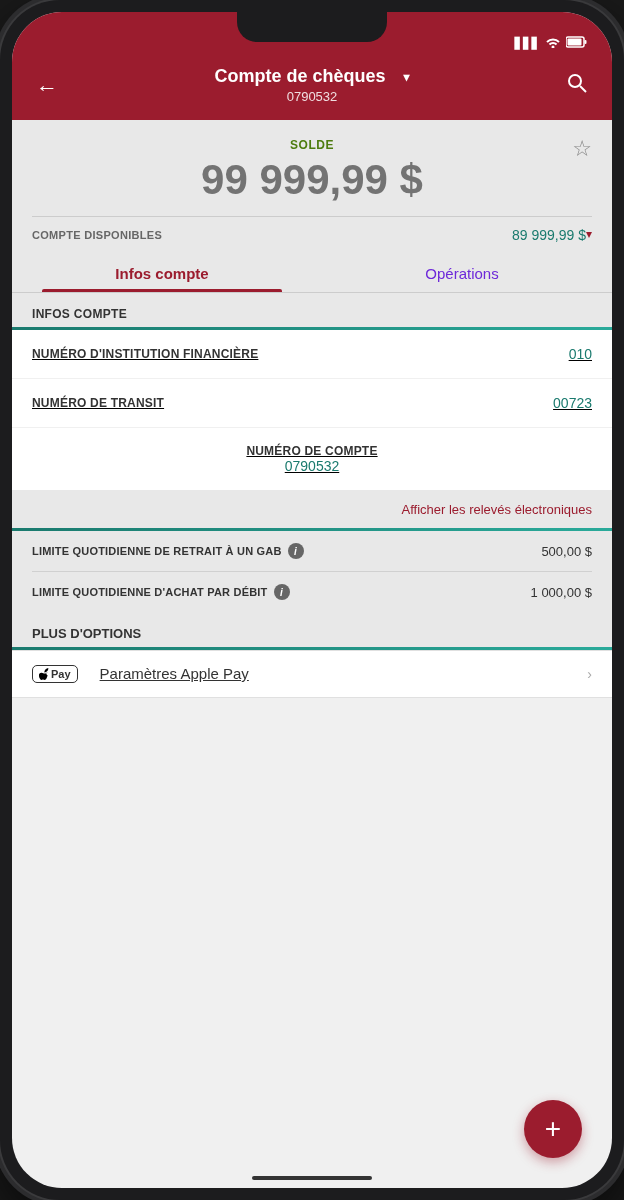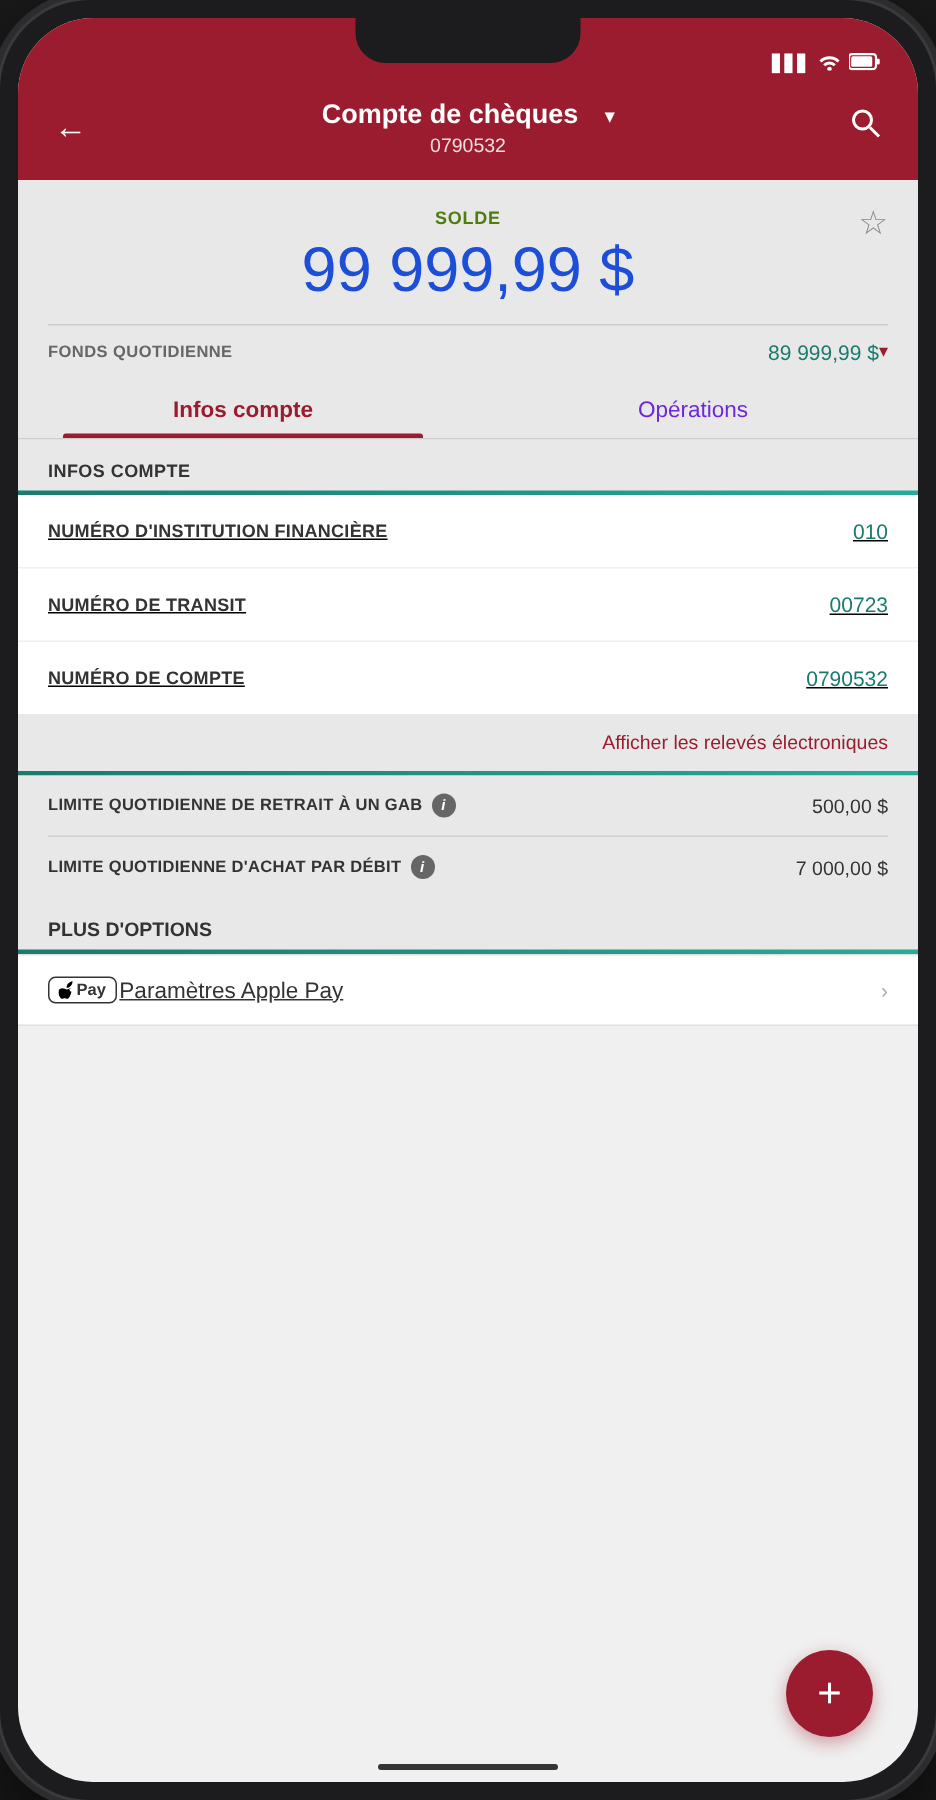--- a/index.html
+++ b/index.html
@@ -154,22 +154,22 @@
 
     .balance-label {
       font-size: 12px;
       font-weight: 600;
       color: #4d7c0f;
       letter-spacing: 0.5px;
     }
 
     .balance-amount {
       font-size: 42px;
-      font-weight: 400;
-      color: #1d4ed8;
+      font-weight: 700;
+      color: #737373;
       margin: 4px 0 12px;
     }
 
     .star-btn {
       position: absolute;
       right: 20px;
       top: 16px;
       color: #888;
       font-size: 22px;
       cursor: pointer;
@@ -273,20 +273,21 @@
     .info-row {
       display: flex;
       align-items: center;
       justify-content: space-between;
       padding: 16px 20px;
       border-bottom: 1px solid #f0f0f0;
     }
 
     .info-row:last-child {
       border-bottom: none;
+      flex-direction: column;
     }
 
     .info-row-label {
       font-size: 12px;
       font-weight: 600;
       color: #333;
       letter-spacing: 0.2px;
     }
 
     .info-row-value {
@@ -371,22 +372,22 @@
       display: flex;
       align-items: center;
       padding: 14px 20px;
       justify-content: space-between;
       border-top: 1px solid #e0e0e0;
       border-bottom: 1px solid #e0e0e0;
     }
 
     .apple-pay-left {
       display: flex;
-      align-items: center;
-      gap: 2px;
+      align-items: flex-start;
+      gap: 22px;
     }
 
     .apple-pay-badge {
       border: 1.5px solid #333;
       border-radius: 5px;
       padding: 2px 6px;
       font-size: 11px;
       font-weight: 600;
       color: #333;
       display: flex;
@@ -485,21 +486,21 @@
     </div>
 
     <div class="balance-section">
       <div class="balance-label">SOLDE</div>
       <div class="balance-amount">99 999,99 $</div>
       <span class="star-btn">☆</span>
       <div class="divider-line"></div>
     </div>
 
     <div class="fonds-section">
-      <div class="fonds-label">FONDS QUOTIDIENNE</div>
+      <div class="fonds-label">COMPTE DISPONIBLES</div>
       <div class="fonds-value">
         <span>89 999,99 $</span>
         <span class="fonds-chevron">▾</span>
       </div>
     </div>
 
     <div class="tabs-section">
       <div class="tab active">
         <span>Infos compte</span>
       </div>
@@ -540,21 +541,21 @@
             <span>LIMITE QUOTIDIENNE DE RETRAIT À UN GAB</span>
             <span class="info-circle">i</span>
           </div>
           <span class="limit-value">500,00 $</span>
         </div>
         <div class="limit-row">
           <div class="limit-label">
             <span>LIMITE QUOTIDIENNE D'ACHAT PAR DÉBIT</span>
             <span class="info-circle">i</span>
           </div>
-          <span class="limit-value">7 000,00 $</span>
+          <span class="limit-value">1 000,00 $</span>
         </div>
       </div>
 
       <div class="options-header">PLUS D'OPTIONS</div>
       <div class="teal-bar"></div>
 
       <div class="apple-pay-row">
         <div class="apple-pay-left">
           <div class="apple-pay-badge">
             <svg width="10" height="12" viewBox="0 0 10 12" fill="black">

